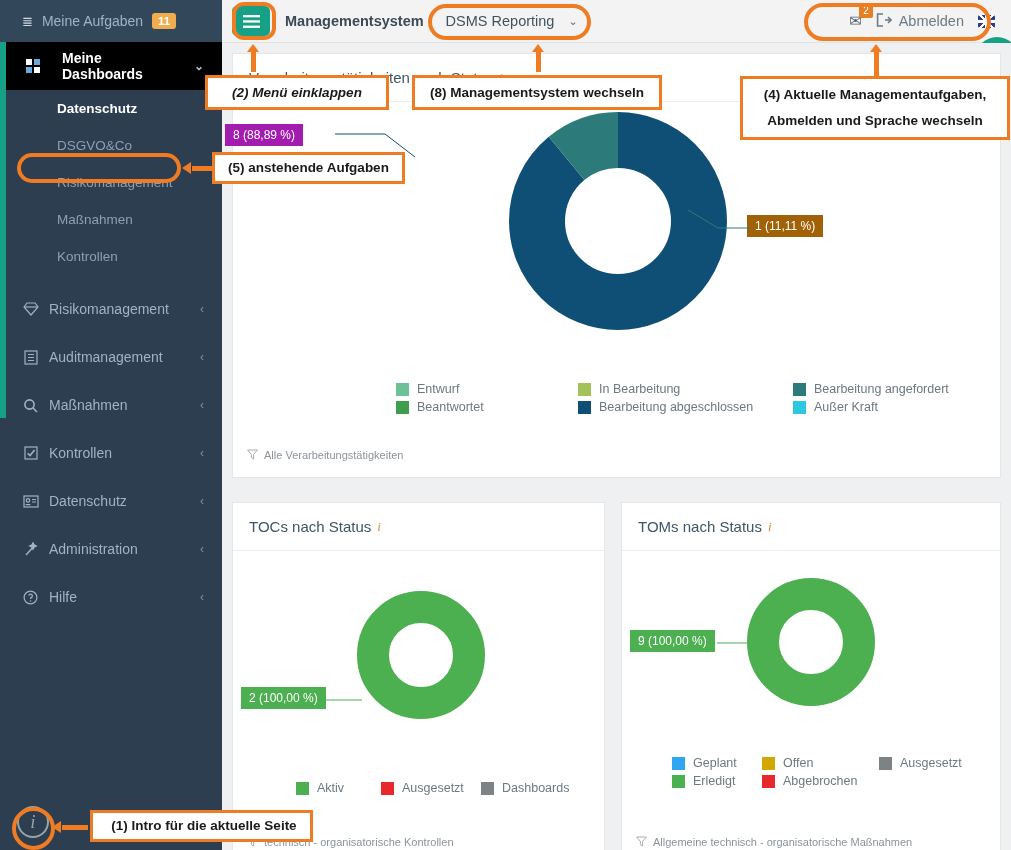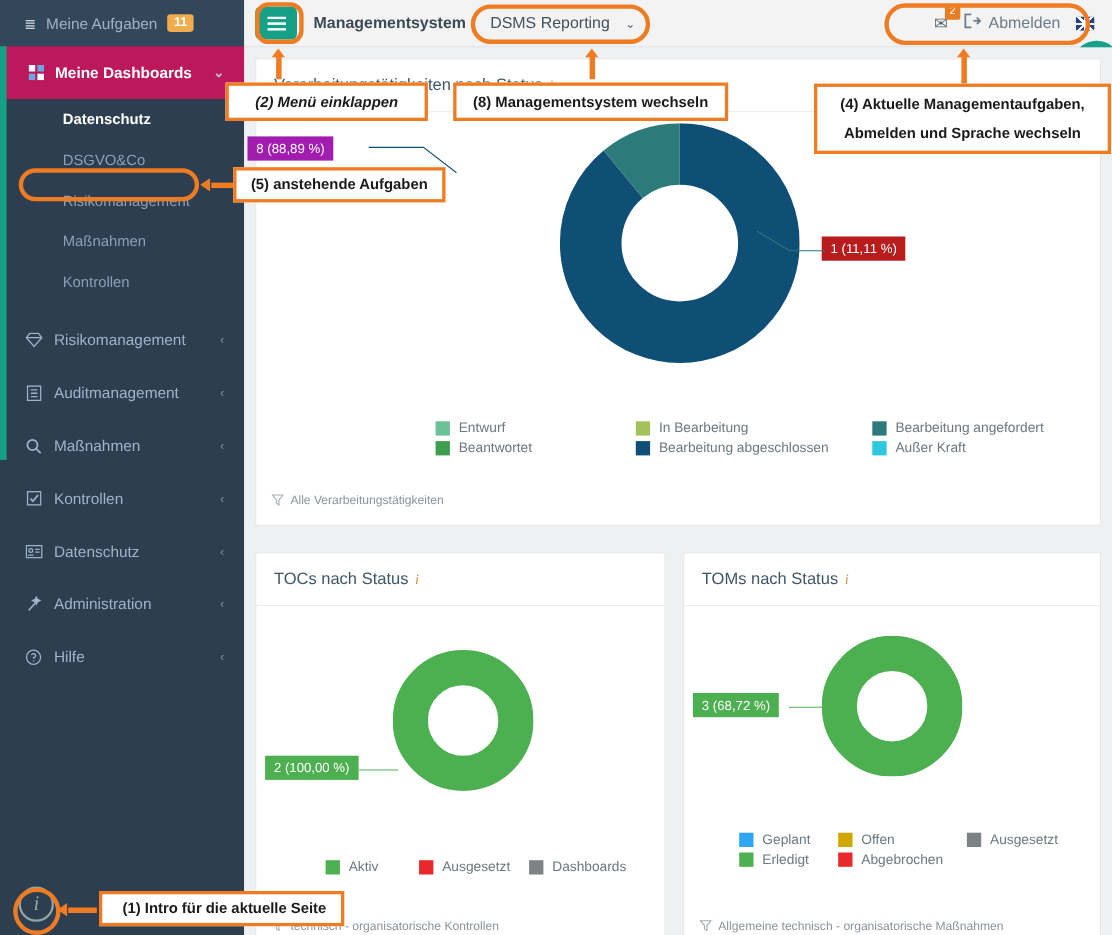--- a/index.html
+++ b/index.html
@@ -49,21 +49,22 @@
   .task-row .ico { margin-right: 9px; font-size: 13px; color: #cfd9e2; }
   .badge-count {
     margin-left: 9px; background: #f0ad4e; color: #fff;
     font-size: 11.5px; font-weight: bold; border-radius: 3px;
     padding: 2px 6px;
   }
 
   .section-head {
     height: 48px; display: flex; align-items: center;
     padding-left: 26px; font-size: 14px; font-weight: bold; color: #ffffff;
-    background: #be185d;
+    background: #000000;
+    gap: 12px;
   }
   .section-head .ico { margin-right: 10px; display: inline-flex; }
   .section-head .chev { margin-left: auto; margin-right: 18px; font-size: 12px; color: #b9c7d4; }
 
   .sub-item {
     height: 37px; display: flex; align-items: center;
     padding-left: 57px; font-size: 13.5px; color: #8ba0b4;
   }
   .sub-item.active { color: #ffffff; font-weight: bold; }
 
@@ -379,21 +380,21 @@
             <circle cx="109" cy="109" r="81" fill="none" stroke="#0f4f75" stroke-width="56" stroke-dasharray="452.4 56.5" stroke-dashoffset="0" transform="rotate(-90 109 109)"></circle>
             <circle cx="109" cy="109" r="81" fill="none" stroke="#2c7a7a" stroke-width="56" stroke-dasharray="56.5 452.4" stroke-dashoffset="-452.4" transform="rotate(-90 109 109)"></circle>
           </svg>
         </div>
 
         <div class="dlabel" style="left:-8px; top:22px; background:#a21caf;">8 (88,89 %)</div>
         <svg style="position:absolute; left:102px; top:20px;" width="185" height="45">
           <path d="M0 12 L50 12 L80 35" stroke="#0f4f75" stroke-width="1" fill="none"></path>
         </svg>
 
-        <div class="dlabel" style="left:514px; top:113px; background:#b91c1c;">1 (11,11 %)</div>
+        <div class="dlabel" style="left:514px; top:113px; background:#a16207;">1 (11,11 %)</div>
         <svg style="position:absolute; left:455px; top:100px;" width="65" height="40">
           <path d="M0 8 L30 26 L62 26" stroke="#2c7a7a" stroke-width="1" fill="none"></path>
         </svg>
 
         <div class="legend" style="position:absolute; left:153px; top:280px; grid-template-columns:182px 215px 220px;">
           <div class="legend-item">
             <span class="swatch" style="background:#6cc196"></span>
             <span>Entwurf</span>
           </div>
           <div class="legend-item">
@@ -473,21 +474,21 @@
       <div class="card-head">
         <span>TOMs nach Status</span>
         <span class="info-i">i</span>
       </div>
       <div class="chart-area" style="height:285px;">
         <div style="position:absolute; left:125px; top:27px;">
           <svg width="128" height="128" viewBox="0 0 128 128">
             <circle cx="64" cy="64" r="48" fill="none" stroke="#4caf50" stroke-width="32"></circle>
           </svg>
         </div>
-        <div class="dlabel" style="left:8px; top:79px; background:#4caf50;">3 (68,72 %)</div>
+        <div class="dlabel" style="left:8px; top:79px; background:#4caf50;">9 (100,00 %)</div>
         <svg style="position:absolute; left:95px; top:83px;" width="40" height="20">
           <path d="M0 9 L34 9" stroke="#4caf50" stroke-width="1" fill="none"></path>
         </svg>
 
         <div class="legend" style="position:absolute; left:40px; top:205px; grid-template-columns:90px 117px 120px;">
           <div class="legend-item">
             <span class="swatch" style="background:#30a5f2"></span>
             <span>Geplant</span>
           </div>
           <div class="legend-item">

